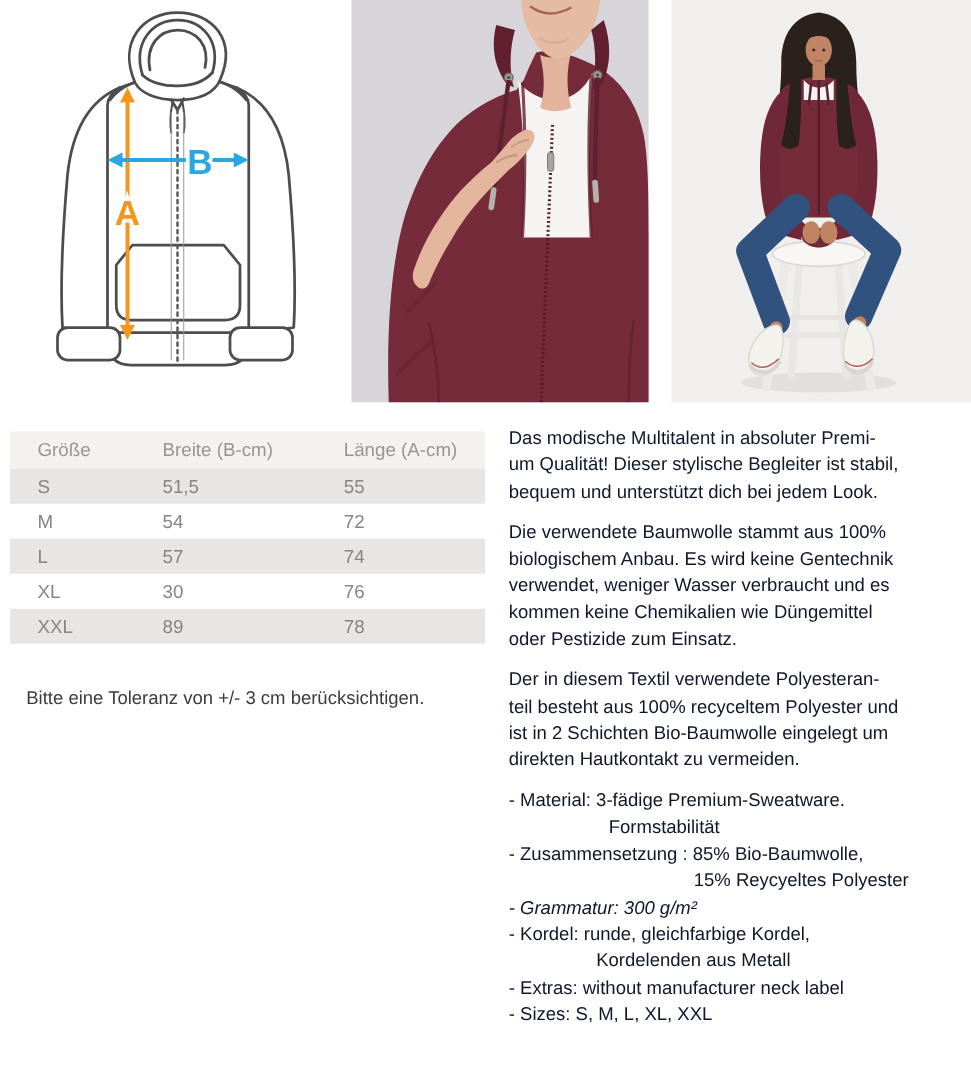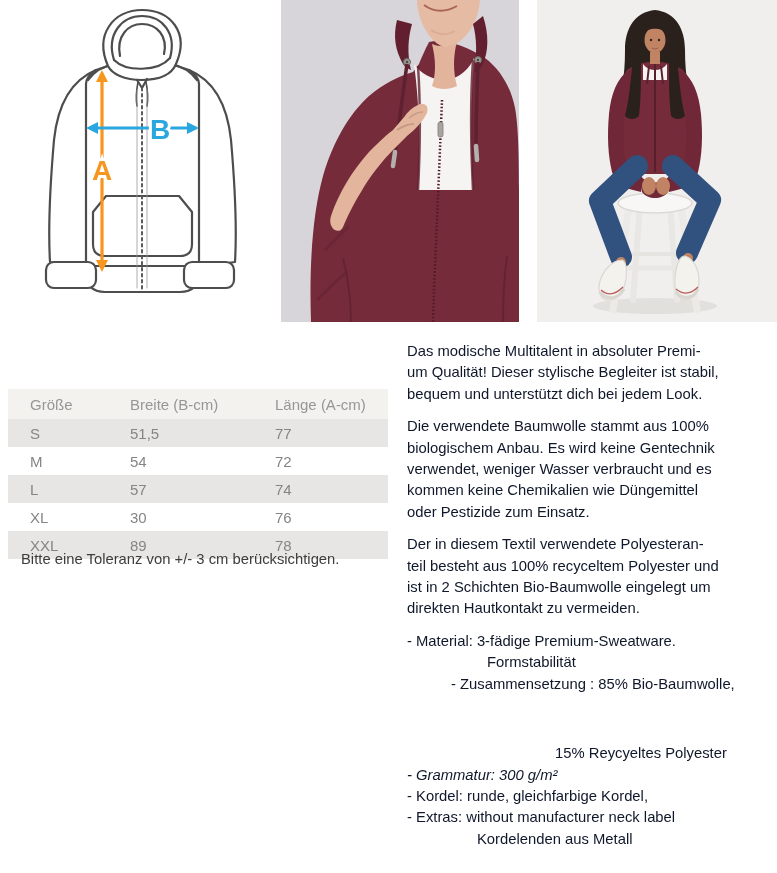--- a/index.html
+++ b/index.html
@@ -8,21 +8,21 @@
   figure{margin:0;padding:0;}
   .panel{position:absolute;top:0;height:322px;}
   .panel svg{display:block;}
   .diagram-panel{left:10px;width:260px;}
   .closeup-panel{left:281px;width:238px;}
   .studio-panel{left:537px;width:240px;}
 
   
   .size-table{position:absolute;left:8px;top:345px;width:380px;font-size:15px;}
   .tr{display:flex;align-items:center;height:28px;}
-  .tr.head{height:30px;background:#f4f2ef;color:#969696;margin-top:44px;}
+  .tr.head{height:30px;background:#f4f2ef;color:#969696;}
   .tr .cell{color:#858585;}
   .tr.head .cell{color:#969696;}
   .tr.stripe{background:#e8e6e4;}
   .c1{width:122px;padding-left:22px;box-sizing:border-box;}
   .c2{width:145px;}
   .c3{flex:1;}
 
   .tolerance{position:absolute;left:21px;top:536px;font-size:14.8px;color:#3c3c3c;}
 
   
@@ -206,21 +206,21 @@
 
   <div class="size-table">
       <div class="tr head">
         <div class="cell c1">Größe</div>
         <div class="cell c2">Breite (B-cm)</div>
         <div class="cell c3">Länge (A-cm)</div>
       </div>
       <div class="tr stripe">
         <div class="cell c1">S</div>
         <div class="cell c2">51,5</div>
-        <div class="cell c3">77</div>
+        <div class="cell c3">55</div>
       </div>
       <div class="tr">
         <div class="cell c1">M</div>
         <div class="cell c2">54</div>
         <div class="cell c3">72</div>
       </div>
       <div class="tr stripe">
         <div class="cell c1">L</div>
         <div class="cell c2">57</div>
         <div class="cell c3">74</div>
@@ -250,22 +250,23 @@
 kommen keine Chemikalien wie Düngemittel
 oder Pestizide zum Einsatz.</p>
         <p class="para">Der in diesem Textil verwendete Polyesteran-
 teil besteht aus 100% recyceltem Polyester und
 ist in 2 Schichten Bio-Baumwolle eingelegt um
 direkten Hautkontakt zu vermeiden.</p>
       </div>
     <div>
         <div class="spec-line" style="padding-left: 0px;">- Material: 3-fädige Premium-Sweatware.</div>
         <div class="spec-line" style="padding-left: 80px;">Formstabilität</div>
-        <div class="spec-line" style="padding-left: 0px; margin-left: 44px;">- Zusammensetzung : 85% Bio-Baumwolle,</div>
-        <div class="spec-line" style="padding-left: 148px; margin-top: 48px;">15% Reycyeltes Polyester</div>
+        <div class="spec-line" style="padding-left: 0px;">- Zusammensetzung : 85% Bio-Baumwolle,</div>
+        <div class="spec-line" style="padding-left: 148px;">15% Reycyeltes Polyester</div>
         <div class="spec-line" style="padding-left: 0px; font-style: italic;">- Grammatur: 300 g/m²</div>
         <div class="spec-line" style="padding-left: 0px;">- Kordel: runde, gleichfarbige Kordel,</div>
+        <div class="spec-line" style="padding-left: 70px;">Kordelenden aus Metall</div>
         <div class="spec-line" style="padding-left: 0px;">- Extras: without manufacturer neck label</div>
-        <div class="spec-line" style="padding-left: 70px;">Kordelenden aus Metall</div>
+        <div class="spec-line" style="padding-left: 0px;">- Sizes: S, M, L, XL, XXL</div>
       </div>
   </div>
 
 </div>
 
 </body></html>

